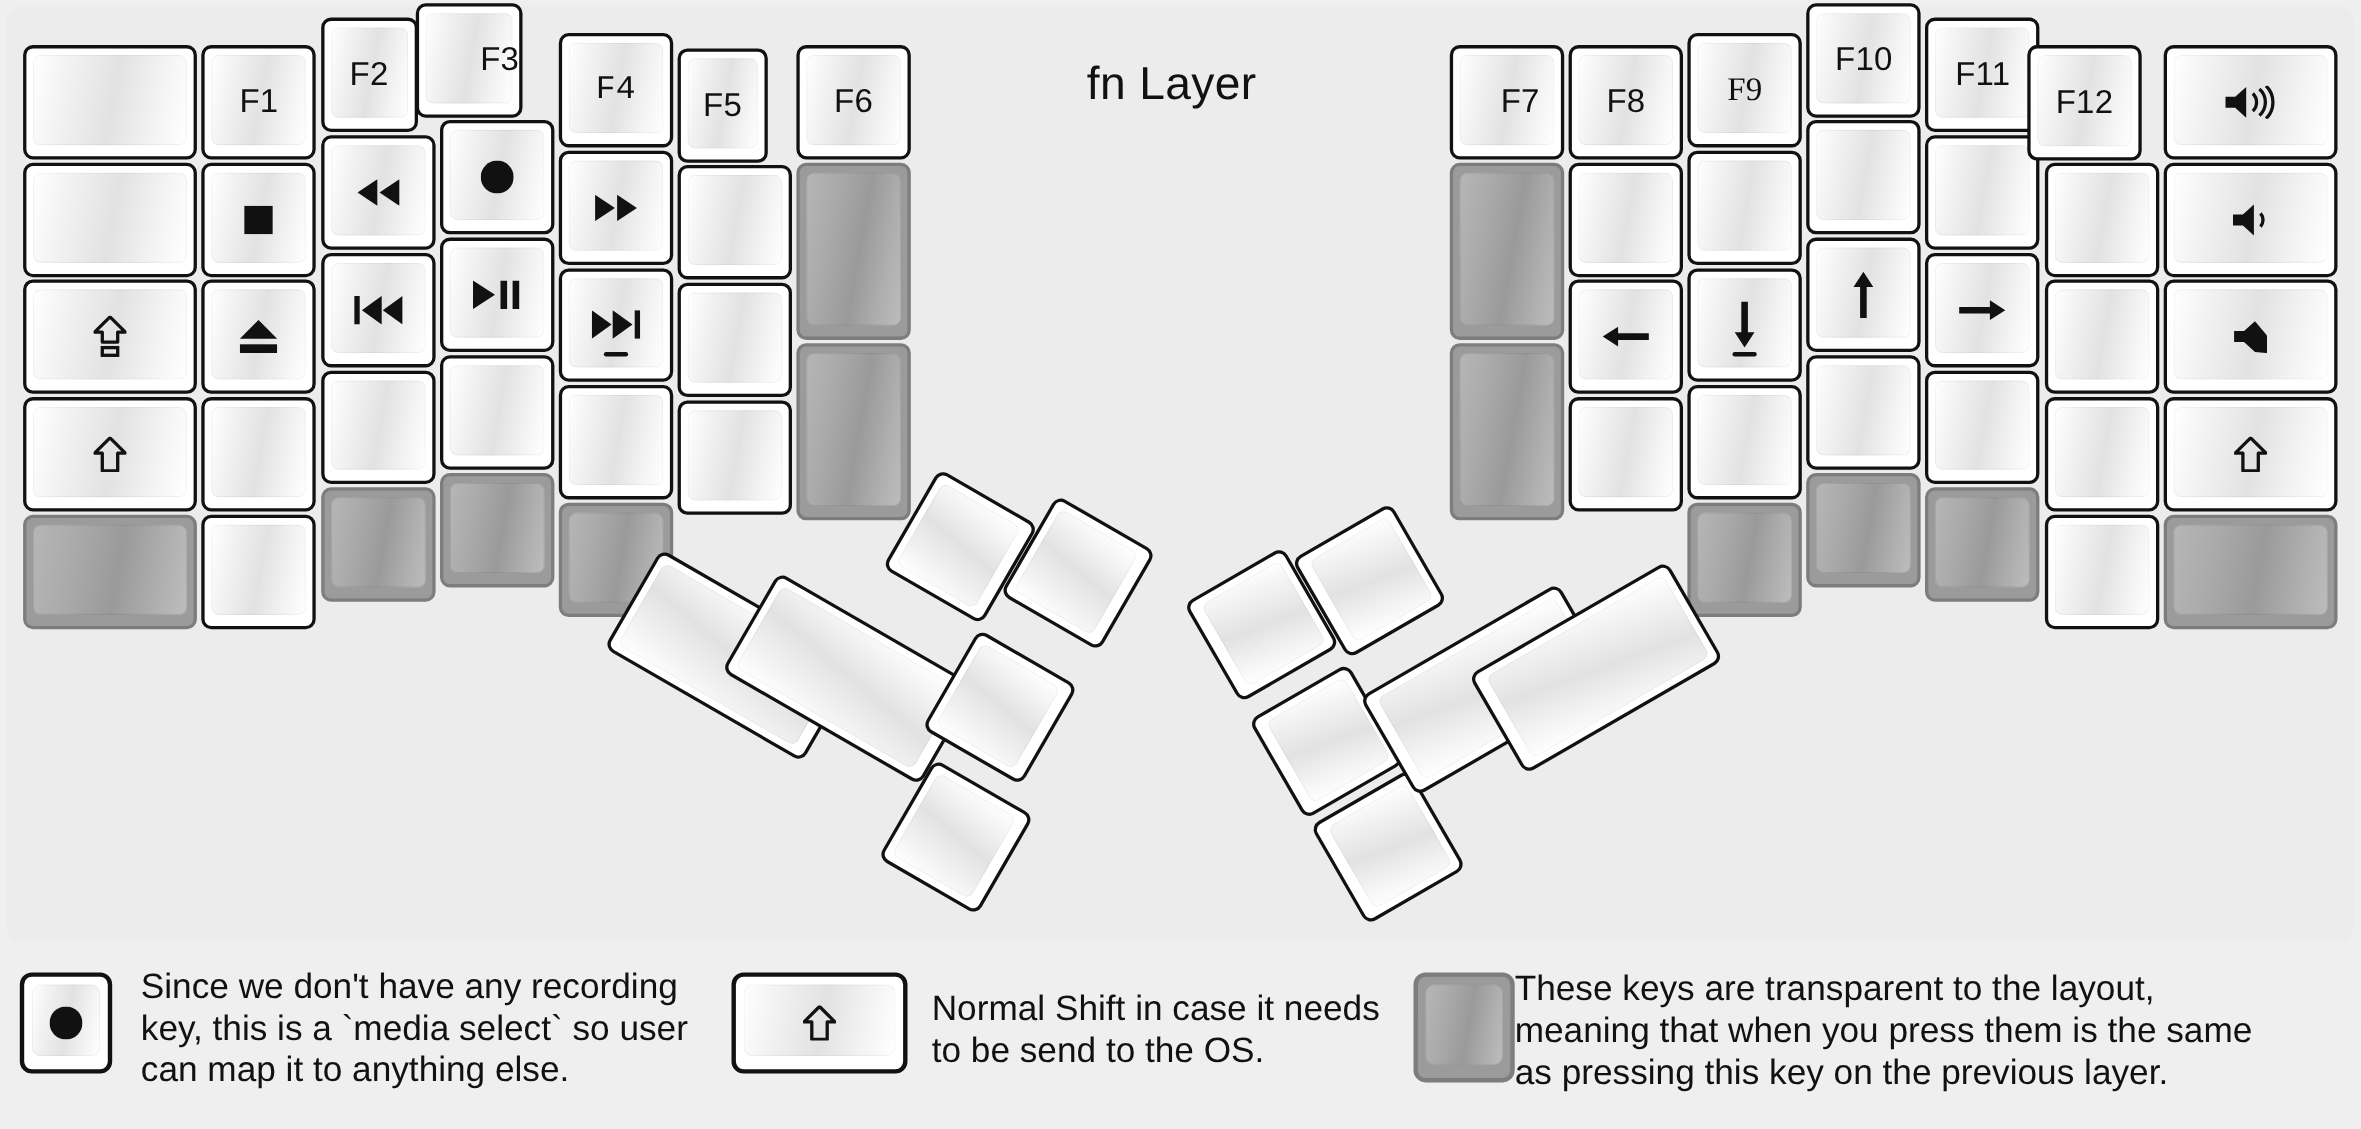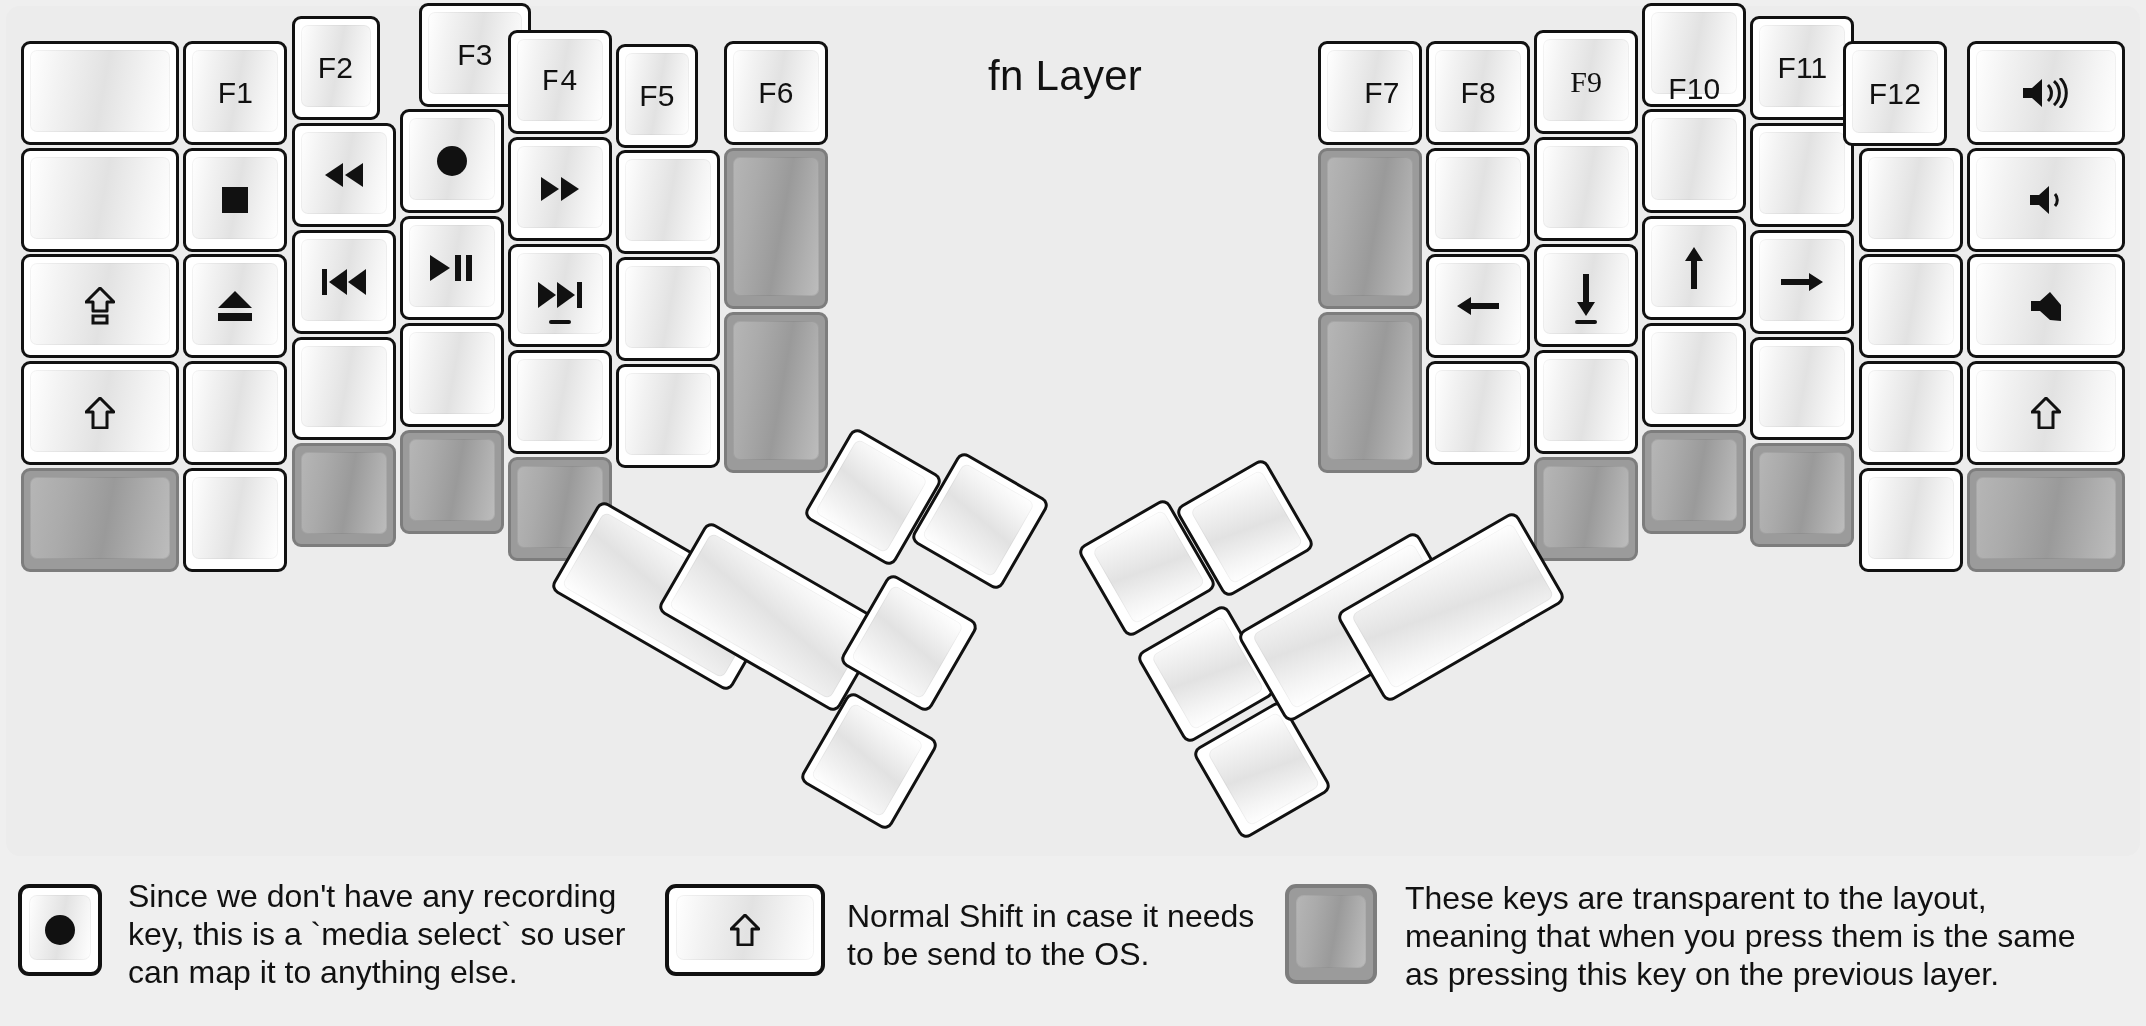--- a/index.html
+++ b/index.html
@@ -183,21 +183,21 @@
         </span>
       </div>
       <div class="key" style="left: 291.517px; top: 336.528px; width: 104.015px; height: 103.968px;">
         <div class="top"></div>
         <span class="lgd"></span>
       </div>
       <div class="key trans" style="left: 291.517px; top: 443.232px; width: 104.015px; height: 103.968px;">
         <div class="top"></div>
         <span class="lgd"></span>
       </div>
-      <div class="key" style="left: 419px; top: 2.736px; width: 112px; height: 103.968px;">
+      <div class="key" style="left: 378px; top: 2.736px; width: 97px; height: 103.968px; justify-content: flex-end;">
         <div class="top"></div>
         <span class="lgd">F3</span>
       </div>
       <div class="key" style="left: 399.638px; top: 109.44px; width: 104.015px; height: 103.968px;">
         <div class="top"></div>
         <span class="lgd gl">
           <svg width="30" height="30" viewBox="0 0 30 30" fill="#111">
             <circle cx="15" cy="15" r="15"></circle>
           </svg>
         </span>
@@ -330,21 +330,21 @@
         <span class="bump"></span>
       </div>
       <div class="key" style="left: 1534.23px; top: 350.208px; width: 104.015px; height: 103.968px;">
         <div class="top"></div>
         <span class="lgd"></span>
       </div>
       <div class="key trans" style="left: 1534.23px; top: 456.912px; width: 104.015px; height: 103.968px;">
         <div class="top"></div>
         <span class="lgd"></span>
       </div>
-      <div class="key" style="left: 1642.35px; top: 2.736px; width: 104.015px; height: 103.968px; align-items: flex-end;">
+      <div class="key" style="left: 1642.35px; top: 2.736px; width: 104.015px; height: 103.968px;">
         <div class="top"></div>
         <span class="lgd">F10</span>
       </div>
       <div class="key" style="left: 1642.35px; top: 109.44px; width: 104.015px; height: 103.968px;">
         <div class="top"></div>
         <span class="lgd"></span>
       </div>
       <div class="key" style="left: 1642.35px; top: 216.144px; width: 104.015px; height: 103.968px;">
         <div class="top"></div>
         <span class="lgd gl">
@@ -520,18 +520,18 @@
             </svg>
           </span>
         </div>
         <div class="lg-text" style="margin-left: 22px; margin-top: 14px;">Normal Shift in case it needs
 to be send to the OS.</div>
       </div>
       <div class="lg-item" style="left: 1285px; top: 18px;">
         <div class="lg-key trans" style="width: 92px; height: 100px;">
           <div class="top"></div>
         </div>
-        <div class="lg-text" style="margin-left: 28px; margin-top: -4px;">These keys are transparent to the layout,
+        <div class="lg-text" style="margin-top: -4px;">These keys are transparent to the layout,
 meaning that when you press them is the same
 as pressing this key on the previous layer.</div>
       </div>
     </div>
 </div>
 
 </body></html>

